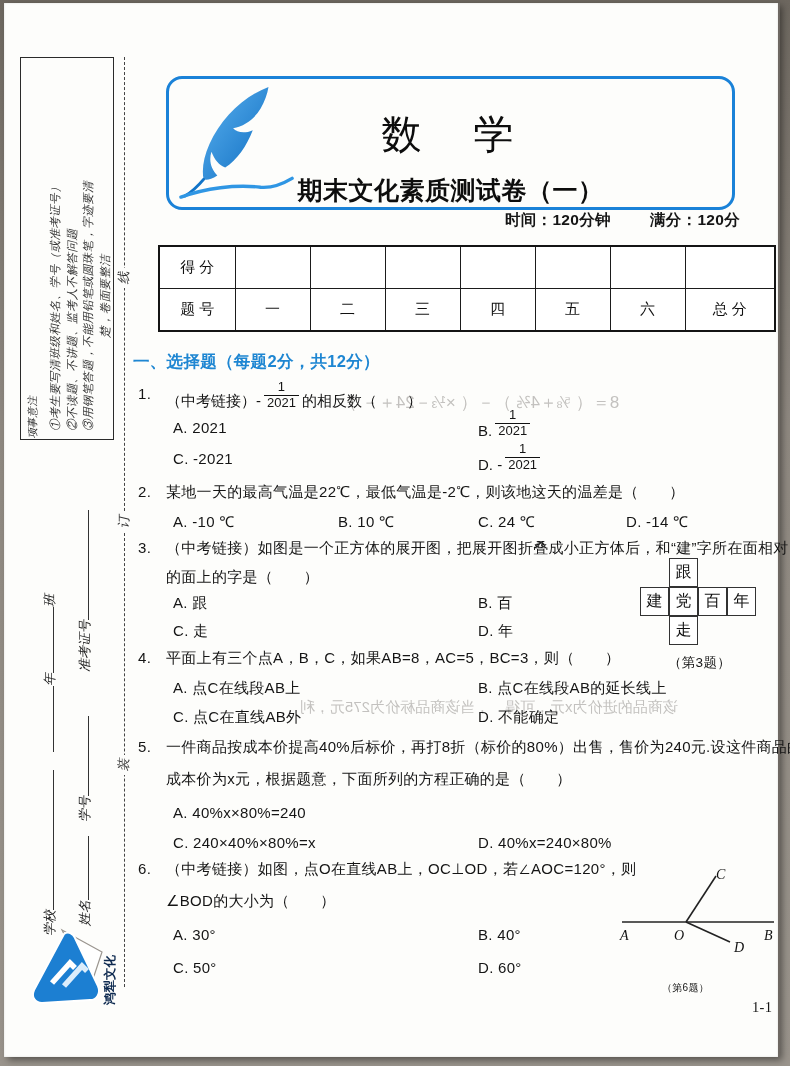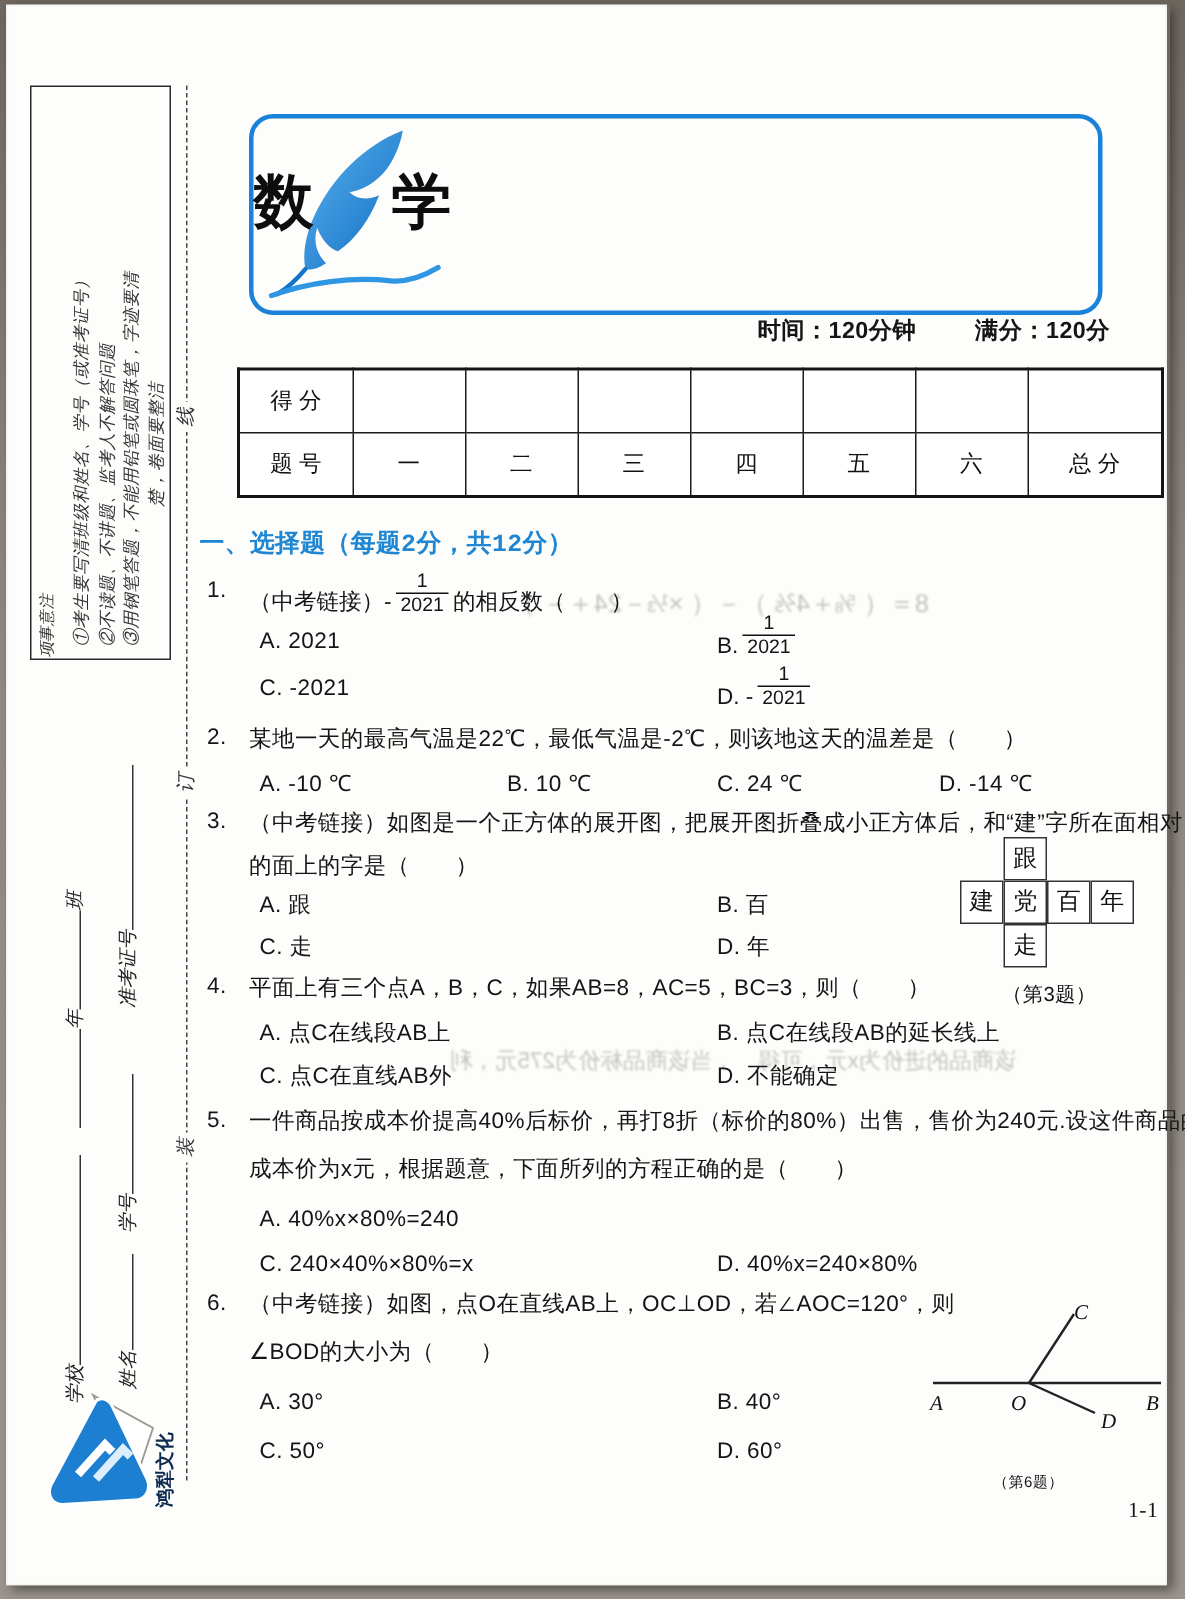--- a/index.html
+++ b/index.html
@@ -3,21 +3,21 @@
 <meta charset="utf-8">
 <style>
   html,body{margin:0;padding:0;background:#8e8881;}
   #root{position:relative;width:790px;height:1066px;overflow:hidden;
         font-family:"Liberation Sans",sans-serif;
         background:linear-gradient(180deg,#6d675f 0%,#8f8981 40%,#9a948c 100%);}
   .scan{position:absolute;left:4px;top:3px;width:774px;height:1054px;background:#fdfdfb;
         box-shadow:2px 0 0 #6e6862, 4px 3px 7px rgba(0,0,0,.45), inset 0 0 2px rgba(0,0,0,.15);}
   .t{position:absolute;font-size:15px;color:#151515;white-space:nowrap;letter-spacing:.3px;z-index:3;text-align:center;}
   .bold{font-weight:bold;}
-  .blue{color:#1e86d2;font-family:Liberation Mono, monospace;}
+  .blue{color:#1e86d2;}
   .serif{font-family:"Liberation Serif",serif;}
   
   .rot{position:absolute;transform:rotate(-90deg);transform-origin:0 0;font-size:12px;color:#222;
        white-space:nowrap;z-index:3;}
   .bl{display:inline-block;border-bottom:1.2px solid #333;height:1em;}
   .sp{display:inline-block;}
   
   .nbox{position:absolute;left:20px;top:57px;width:92px;height:381px;border:1.8px solid #2a2a2a;z-index:2;}
   .ntext{left:47px;top:431px;width:368px;height:66px;font-size:11.5px;line-height:16.5px;
          font-style:italic;letter-spacing:.4px;color:#333;}
@@ -31,21 +31,21 @@
   .bindchar{position:absolute;left:114px;width:20px;height:20px;background:#fdfdfb;z-index:3;
             display:flex;align-items:center;justify-content:center;font-size:13px;font-style:italic;
             color:#333;transform:rotate(-90deg);}
   
   .hdrbox{position:absolute;left:166px;top:76px;width:563px;height:128px;border:3px solid #1a82d8;
           border-radius:16px;z-index:3;}
   .titlebar{position:absolute;top:-16px;left:5px;right:5px;height:32px;display:flex;align-items:center;}
   .tline{flex:1;height:3px;background:#141414;}
   .ttext{font-size:21px;font-weight:bold;color:#0d0d0d;background:#fdfdfb;padding:0 10px;
          letter-spacing:1.5px;white-space:nowrap;}
-  .subject{position:absolute;top:28px;width:100%;text-align:left;font-size:40px;font-weight:bold;
+  .subject{position:absolute;top:28px;width:100%;text-align:center;font-size:40px;font-weight:normal;
            color:#0d0d0d;letter-spacing:6px;}
   .ptitle{position:absolute;top:95px;width:100%;text-align:center;font-size:25px;font-weight:bold;
           color:#0d0d0d;letter-spacing:.5px;}
   .quill{position:absolute;left:4px;top:4px;width:130px;height:118px;}
   
   .score{position:absolute;left:158px;top:245px;border-collapse:collapse;table-layout:fixed;
          border:2.4px solid #141414;z-index:3;background:#fff;}
   .score th,.score td{border:1.4px solid #1b1b1b;height:41px;text-align:center;vertical-align:middle;
          font-size:15px;font-weight:normal;color:#111;padding:0;}
   
@@ -110,20 +110,21 @@
         <linearGradient id="qg" x1="0" y1="0" x2="1" y2="1">
           <stop offset="0" stop-color="#5bb2f0"></stop>
             <stop offset="1" stop-color="#0e6cc0"></stop>
         </linearGradient>
       </defs>
       <path d="M96 4 C70 14 48 36 36 62 C30 75 28 88 30 98 C33 99 38 98 44 94 C38 88 35 80 38 70 C41 78 46 84 52 86 C64 78 74 64 80 48 C71 52 64 50 60 46 C72 44 82 36 88 26 C92 19 95 11 96 4 Z" fill="url(#qg)"></path>
       <path d="M30 98 C25 104 19 110 11 115" stroke="#1174c8" stroke-width="3" fill="none" stroke-linecap="round"></path>
       <path d="M7 116 C32 107 62 103 88 106 C100 107 110 103 120 97" stroke="#2f96e4" stroke-width="3.5" fill="none" stroke-linecap="round"></path>
     </svg>
     <div class="subject">数　学</div>
+    <div class="ptitle">期末文化素质测试卷（一）</div>
   </div>
   <div class="t bold" style="left:505px;top:210px;font-size:15.5px">时间：120分钟</div>
   <div class="t bold" style="left:650px;top:210px;font-size:15.5px">满分：120分</div>
 
   <table class="score">
     <colgroup>
       <col style="width:76px">
         <col style="width:75px">
         <col style="width:75px">
         <col style="width:75px">

